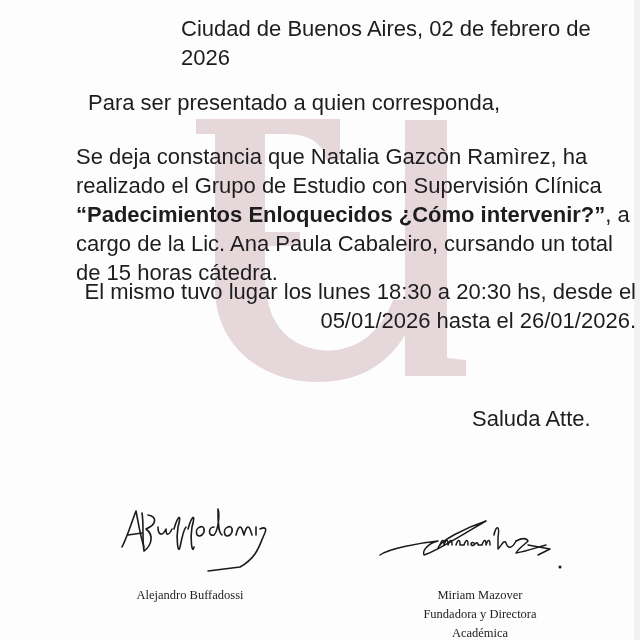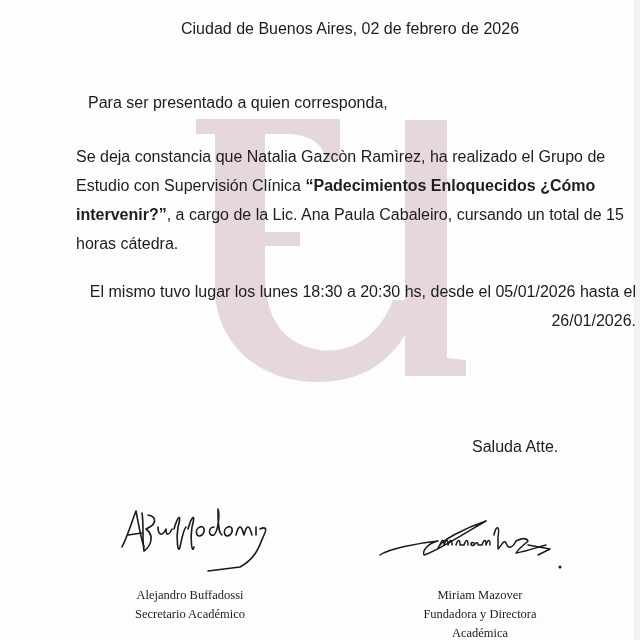--- a/index.html
+++ b/index.html
@@ -6,26 +6,26 @@
     body {
       width: 640px; height: 640px; overflow: hidden;
       background: #fdfdfd;
       font-family: "Liberation Sans", "DejaVu Sans", sans-serif;
       color: #1d1d1d;
       position: relative;
     }
     .page { position: absolute; left: 0; top: 0; width: 634px; height: 640px; background: #fdfdfd; }
     .edge { position: absolute; left: 634px; top: 0; width: 6px; height: 640px; background: #f2f2f2; }
     .watermark { position: absolute; left: 0; top: 0; width: 640px; height: 640px; pointer-events: none; }
-    .text { position: absolute; font-size: 16px; line-height: 29px; }
+    .text { position: absolute; font-size: 22px; line-height: 29px; }
     .date { left: 181px; top: 14px; }
     .greeting { left: 88px; top: 88px; }
     .body1 { left: 76px; top: 142px; width: 560px; }
     .body2 { left: 76px; top: 277px; width: 560px; text-align: right; }
-    .closing { left: 472px; top: 404px; margin-top: 28px; }
+    .closing { left: 472px; top: 404px; }
     b { font-weight: bold; }
     .sig { position: absolute; }
     .sig-name { position: absolute; font-size: 12.5px; line-height: 19px; text-align: center; color: #222; font-family: Liberation Serif, serif; }
     .left-name { left: 100px; top: 586px; width: 180px; }
     .right-name { left: 380px; top: 586px; width: 200px; }
   </style>
 </head>
 <body>
 
 <div class="page"></div>
@@ -69,19 +69,18 @@
     <path d="M96 28 C92 26 92 32 96 30 C98 28 100 26 100 30 L104 30 C106 24 108 24 108 30 C110 24 112 24 112 30"></path>
     <path d="M116 20 C118 10 122 10 120 22 L120 34 C124 30 126 24 128 28 C130 34 134 34 138 26"></path>
     <path d="M138 26 C142 24 148 22 150 26 C146 30 140 34 138 38 C150 36 160 32 168 30"></path>
     <path d="M150 30 L172 34 L160 40"></path>
     <circle cx="182" cy="52" r="0.8" fill="#1a1a1a"></circle>
   </g>
 </svg>
 
 <div class="sig-name left-name">
   <div>Alejandro Buffadossi</div>
-  <div>Secretario Académico</div>
 </div>
 <div class="sig-name right-name">
   <div>Miriam Mazover</div>
   <div>Fundadora y Directora</div>
   <div>Académica</div>
 </div>
 
 </body></html>

